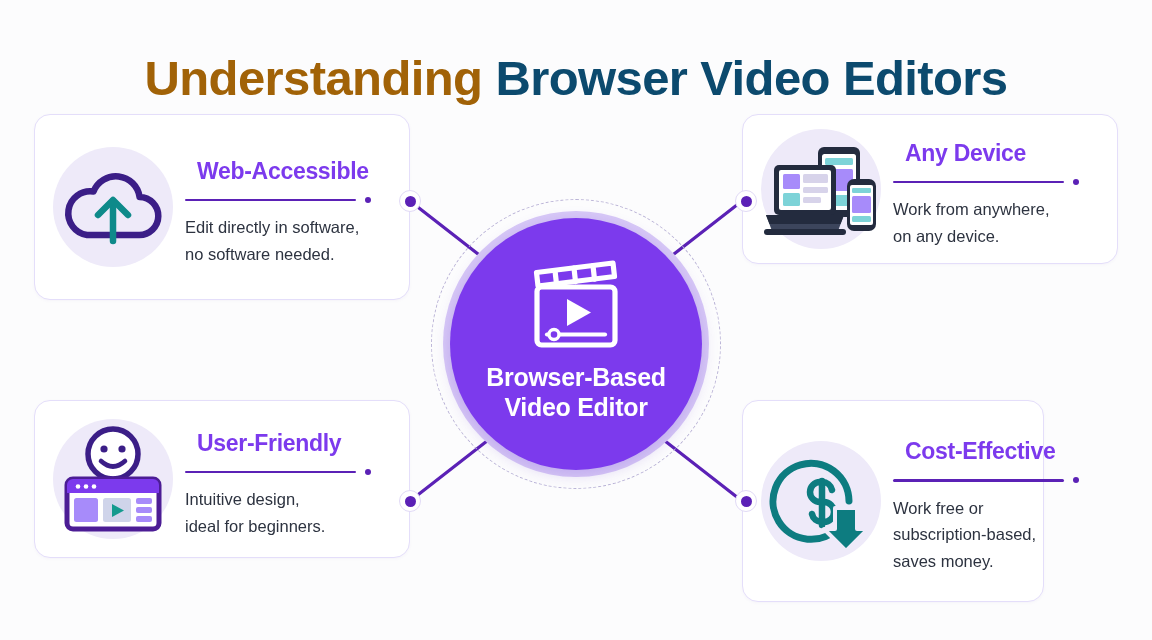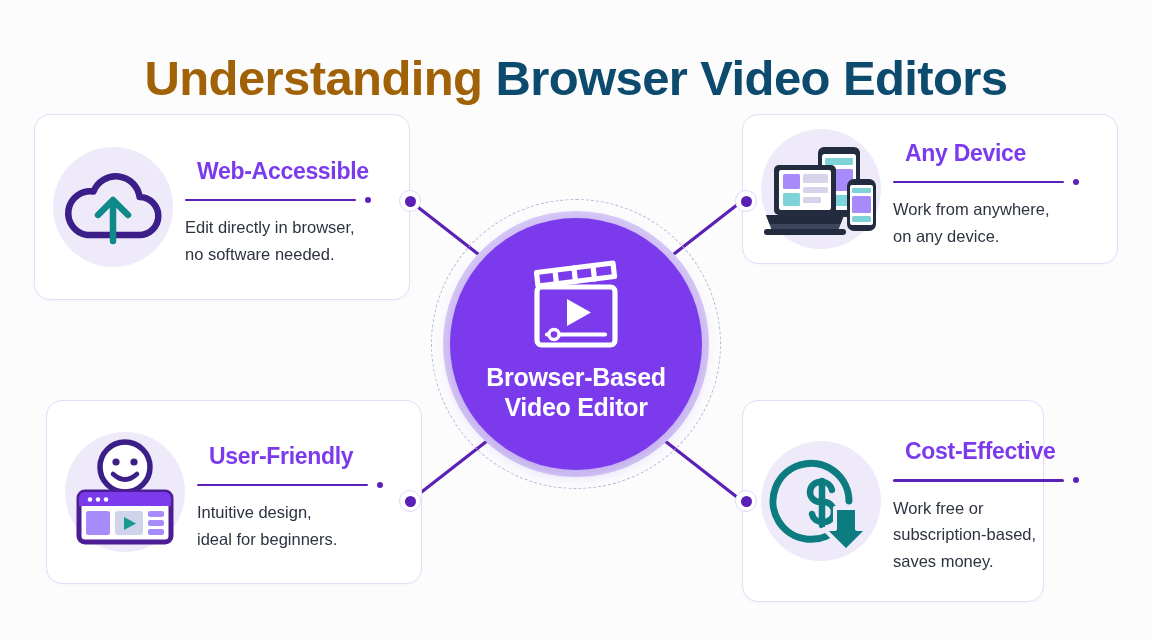--- a/index.html
+++ b/index.html
@@ -49,21 +49,21 @@
     background: #ffffff;
     border: 1.4px solid #e4defa;
     border-radius: 16px;
     box-sizing: border-box;
     display: flex;
     align-items: center;
     box-shadow: 0 1px 3px rgba(90, 60, 170, 0.045);
   }
   .card-tl { left: 34px;  top: 114px; width: 376px; height: 186px; }
   .card-tr { left: 742px; top: 114px; width: 376px; height: 150px; }
-  .card-bl { left: 46px;  top: 400px; width: 376px; height: 184px; }
+  .card-bl { left: 34px;  top: 400px; width: 376px; height: 158px; }
   .card-br { left: 742px; top: 400px; width: 302px; height: 202px; }
 
   .icon-wrap {
     position: relative;
     flex: 0 0 auto;
     width: 132px;
     height: 132px;
     margin-left: 12px;
     display: flex;
     align-items: center;
@@ -212,21 +212,21 @@
         </g>
       </svg>
     </div>
     <div class="card-body">
       <h2 class="card-heading">Web-Accessible</h2>
       <div class="rule">
         <span class="bar"></span>
         <span class="dot"></span>
       </div>
       <p class="card-desc">
-        <span>Edit directly in browser,</span>
+        <span>Edit directly in software,</span>
         <span>no software needed.</span>
       </p>
     </div>
   </div>
 
   <div class="card card-tr">
     <div class="icon-wrap">
       <div class="icon-disc"></div>
       <svg class="icon-art" width="118" height="104" viewBox="0 0 118 104">
 

